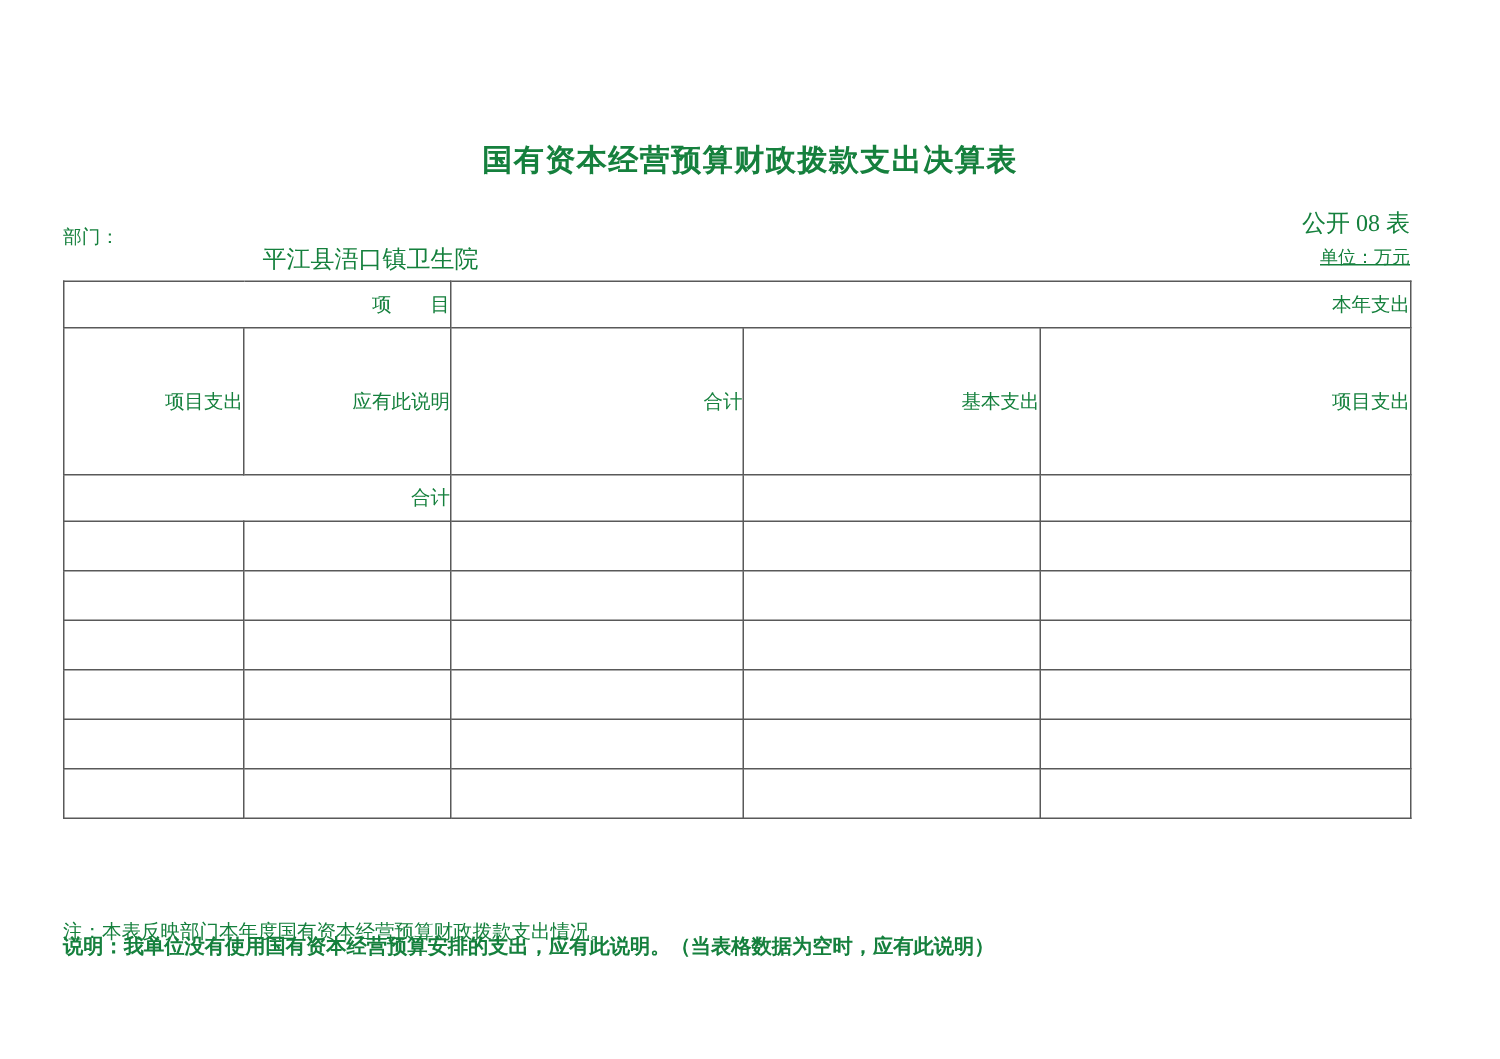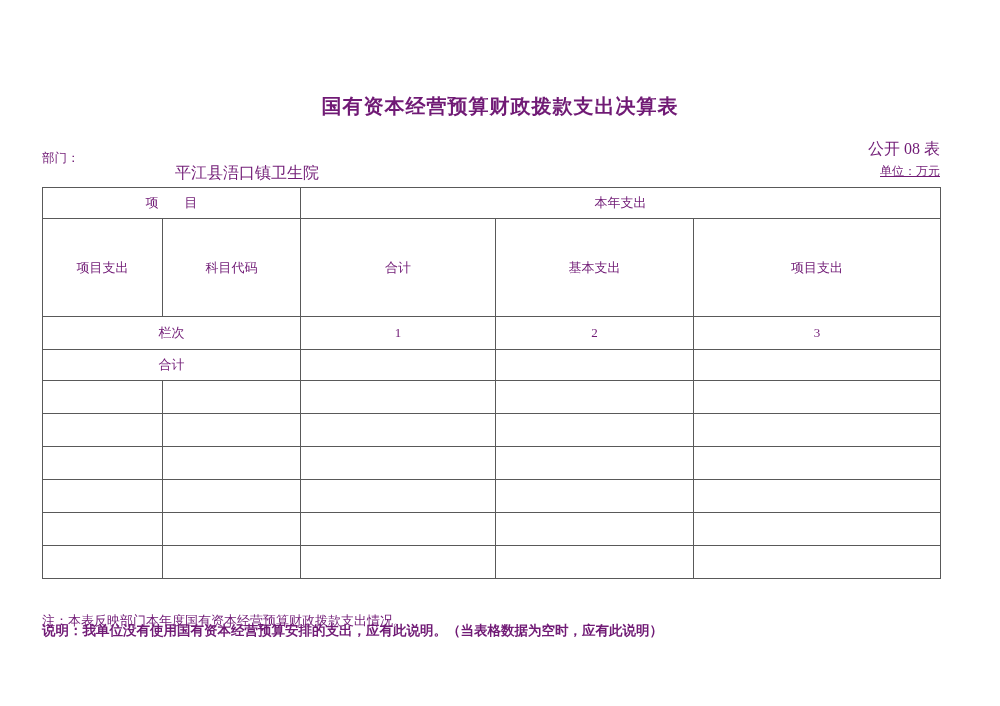--- a/index.html
+++ b/index.html
@@ -2,21 +2,21 @@
 <html><head>
 <meta charset="utf-8">
 <style>
   html, body { margin: 0; padding: 0; background: #ffffff; }
   .page {
     position: relative;
     width: 1000px;
     height: 681px;
     background: #ffffff;
     font-family: "Liberation Serif", "DejaVu Serif", serif;
-    color: #701a75;
+    color: #15803d;
     overflow: hidden;
   }
   .doc-title {
     position: absolute;
     top: 93px;
     left: 0;
     width: 1000px;
     text-align: center;
     font-size: 20px;
     font-weight: bold;
@@ -55,21 +55,21 @@
   table.main {
     position: absolute;
     left: 42px;
     top: 187px;
     width: 898px;
     border-collapse: collapse;
     table-layout: fixed;
   }
   table.main td {
     border: 1px solid #595959;
-    text-align: center;
+    text-align: right;
     vertical-align: middle;
     font-size: 13px;
     padding: 0;
     white-space: pre;
     overflow: hidden;
   }
   tr.row-groups     { height: 31px; }
   tr.row-heads      { height: 98px; }
   tr.row-index      { height: 33px; }
   tr.row-total      { height: 31px; }
@@ -113,30 +113,24 @@
       <col style="width:198px">
       <col style="width:247px">
     </colgroup>
     <tbody>
       <tr class="row-groups">
         <td colspan="2">项　　目</td>
         <td colspan="3">本年支出</td>
       </tr>
       <tr class="row-heads">
         <td>项目支出</td>
-        <td>科目代码</td>
+        <td>应有此说明</td>
         <td>合计</td>
         <td>基本支出</td>
         <td>项目支出</td>
-      </tr>
-      <tr class="row-index">
-        <td colspan="2">栏次</td>
-        <td class="idx-cell">1</td>
-        <td class="idx-cell">2</td>
-        <td class="idx-cell">3</td>
       </tr>
       <tr class="row-total">
         <td colspan="2">合计</td>
         <td></td>
         <td></td>
         <td></td>
       </tr>
     </tbody>
     <tbody id="empty-body">
         <tr class="row-empty">

